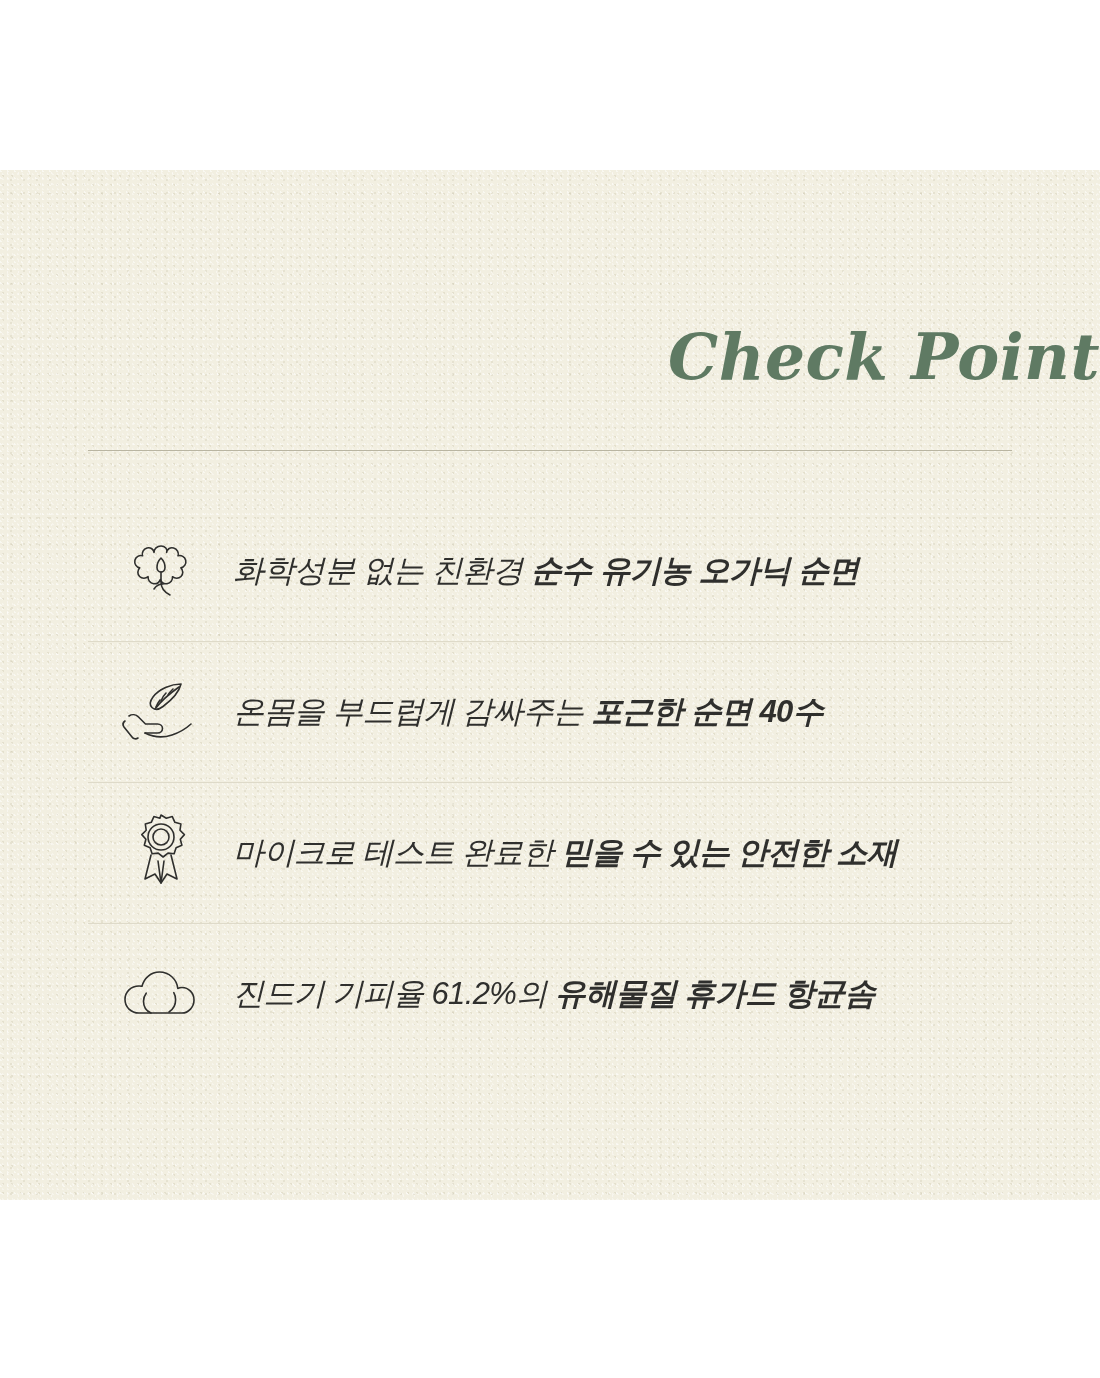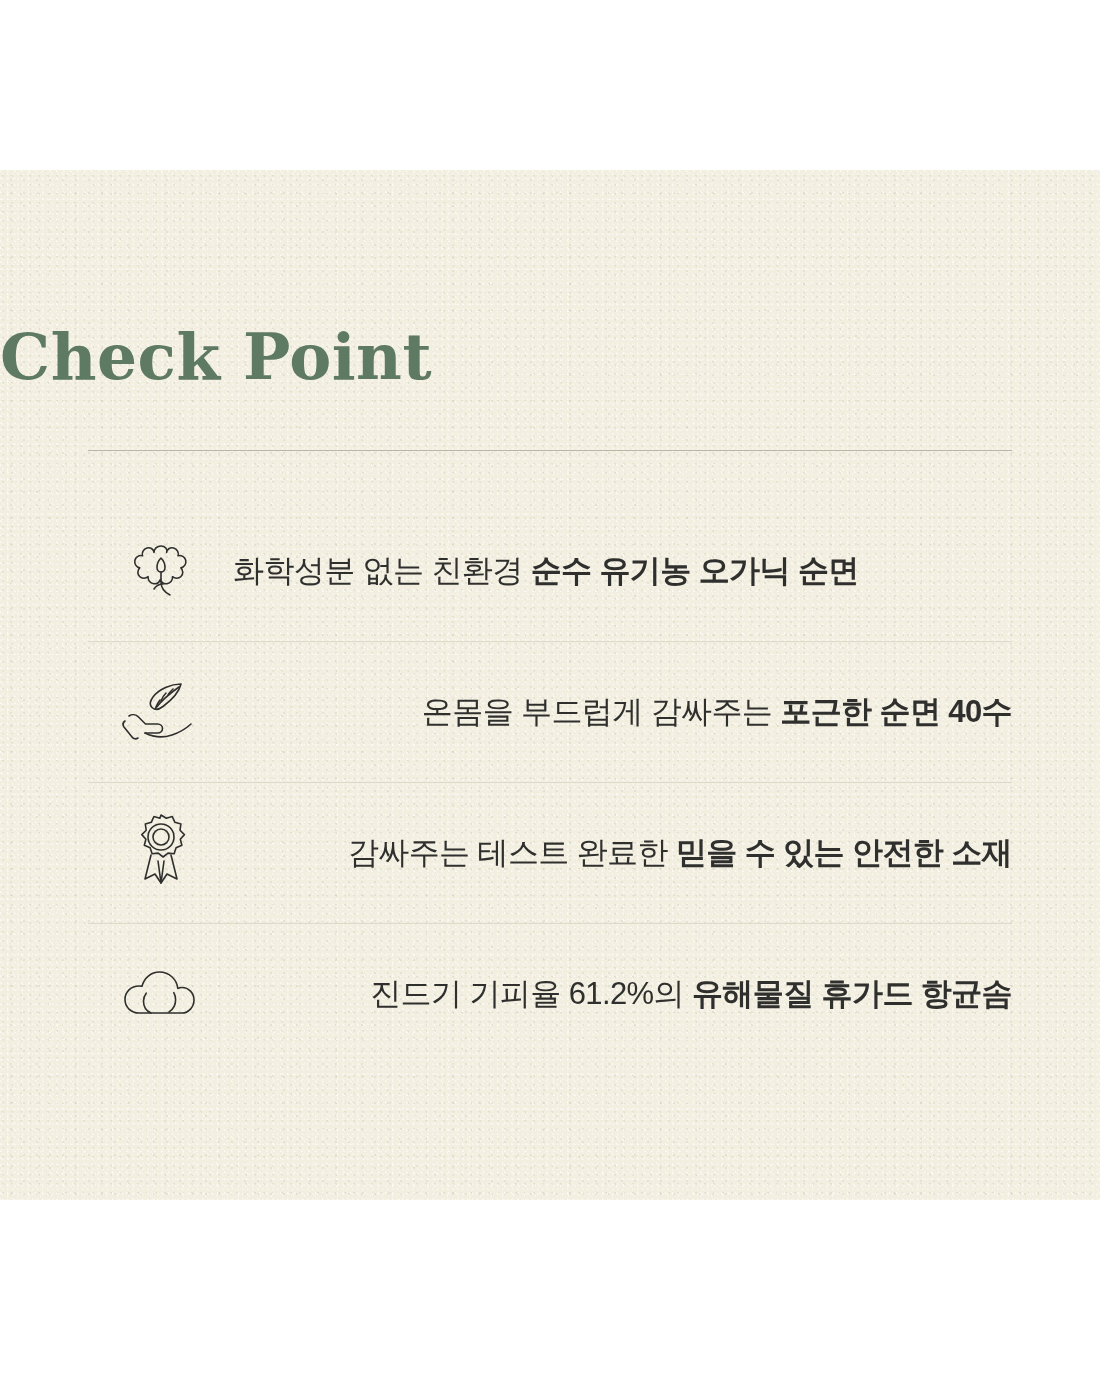--- a/index.html
+++ b/index.html
@@ -36,22 +36,23 @@
       radial-gradient(circle at 84% 76%, rgba(200,195,170,0.30) 0 1px, transparent 1px),
       radial-gradient(circle at 52% 88%, rgba(255,255,255,0.40) 0 1px, transparent 1px);
     background-size: 7px 7px, 9px 9px, 11px 11px, 13px 13px, 5px 5px;
   }
 
   .title {
     position: absolute;
     top: 150px;
     left: 0;
     width: 100%;
-    text-align: left;
+    text-align: right;
     font-family: "DejaVu Serif", "Liberation Serif", serif;
+    font-style: italic;
     font-weight: 700;
     font-size: 63px;
     letter-spacing: 0.5px;
     color: #5f7a63;
   }
 
   .title-rule {
     position: absolute;
     top: 280px;
     left: 88px;
@@ -65,24 +66,24 @@
     top: 330px;
     left: 88px;
     width: 924px;
   }
 
   .row {
     display: flex;
     align-items: center;
     height: 141px;
     box-sizing: border-box;
+    font-style: italic;
   }
   .row + .row {
     border-top: 1px solid #dedac9;
-    justify-content: space-between;
   }
 
   .icon-cell {
     width: 145px;
     min-width: 145px;
     display: flex;
     align-items: center;
     justify-content: center;
   }
 
@@ -150,21 +151,21 @@
         <div class="icon-cell">
           <svg width="72" height="84" viewBox="0 0 72 84" fill="none" stroke="#2f2f2d" stroke-width="1.6" stroke-linecap="round" stroke-linejoin="round">
             <path d="M36 4l5.3 3.2 6-1.6 2.6 5.7 6 1.7-.9 6.2 4.4 4.4-4.1 4.7 1.6 6-5.8 2.4-2 6-6.1-.6-4.9 3.9-4.9-3.9-6.1.6-2-6-5.8-2.4 1.6-6-4.1-4.7 4.4-4.4-.9-6.2 6-1.7 2.6-5.7 6 1.6z"></path>
             <circle cx="36" cy="26" r="13"></circle>
             <circle cx="36" cy="26" r="8"></circle>
             <path d="M26 44l-6 24 10-5 6 9 3-22"></path>
             <path d="M46 44l6 24-10-5-6 9-3-22"></path>
           </svg>
         </div>
         <div class="text-cell">
-          <span>감싸주는 테스트 완료한 </span><span class="bold">믿을 수 있는 안전한 소재</span>
+          <span>마이크로 테스트 완료한 </span><span class="bold">믿을 수 있는 안전한 소재</span>
         </div>
       </div>
 
       <div class="row">
         <div class="icon-cell">
           <svg width="88" height="62" viewBox="0 0 88 62" fill="none" stroke="#2f2f2d" stroke-width="1.6" stroke-linecap="round" stroke-linejoin="round">
             <path d="M22 50c-8 0-14-6-14-13.5S14 23 22 23c1 0 2 .1 3 .3C27 15 34 9 42.5 9c9.5 0 17.3 7.2 18.3 16.4 1.3-.6 2.8-.9 4.2-.9 6.6 0 12 5.6 12 12.5S71.6 50 65 50H22z"></path>
             <path d="M34 50c-4.5-2-7.5-6.5-7.5-11.8 0-3 1-5.8 2.7-8"></path>
             <path d="M52 49c4-2.5 6.6-7 6.6-12.2 0-2.6-.6-5-1.8-7.1"></path>
           </svg>

